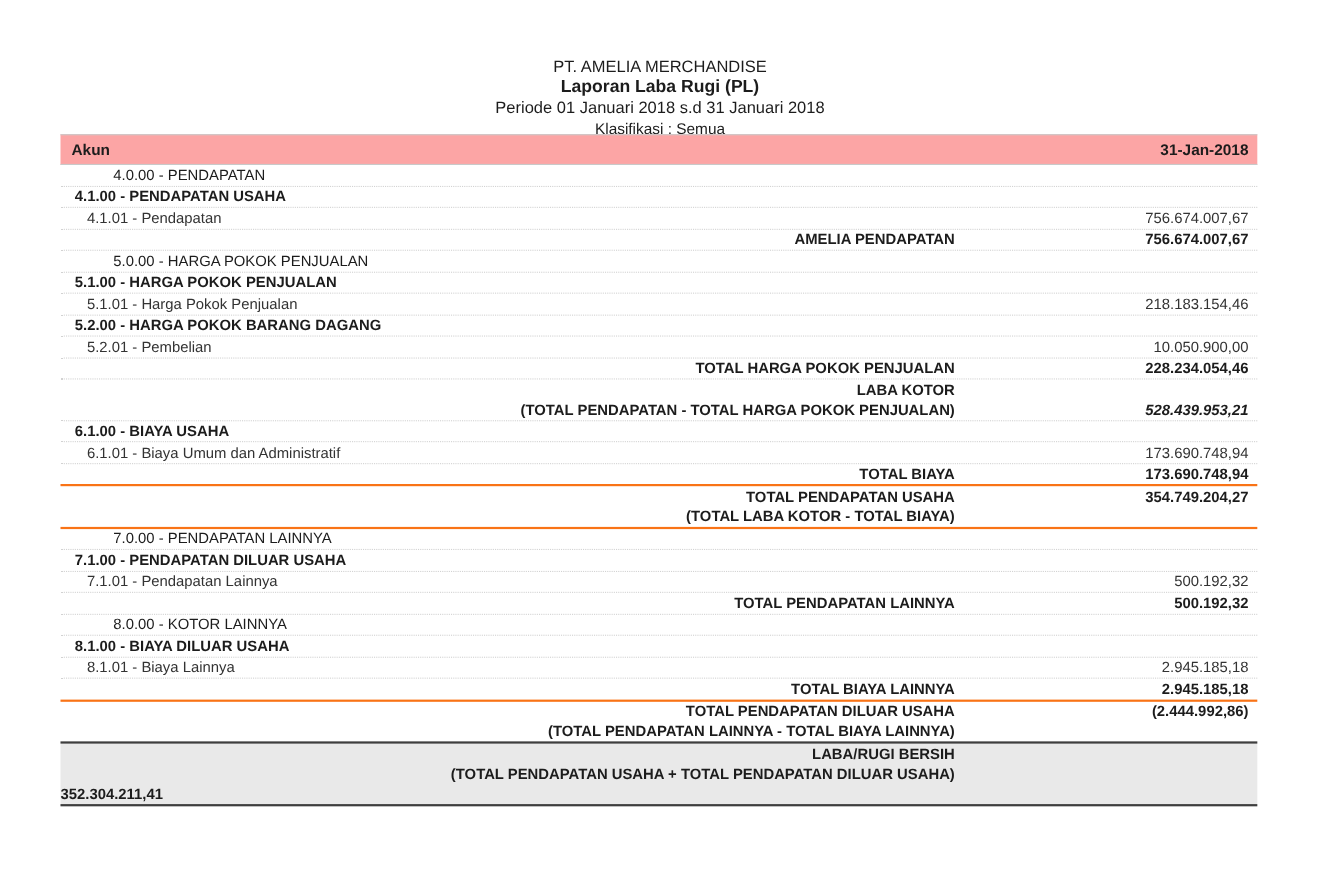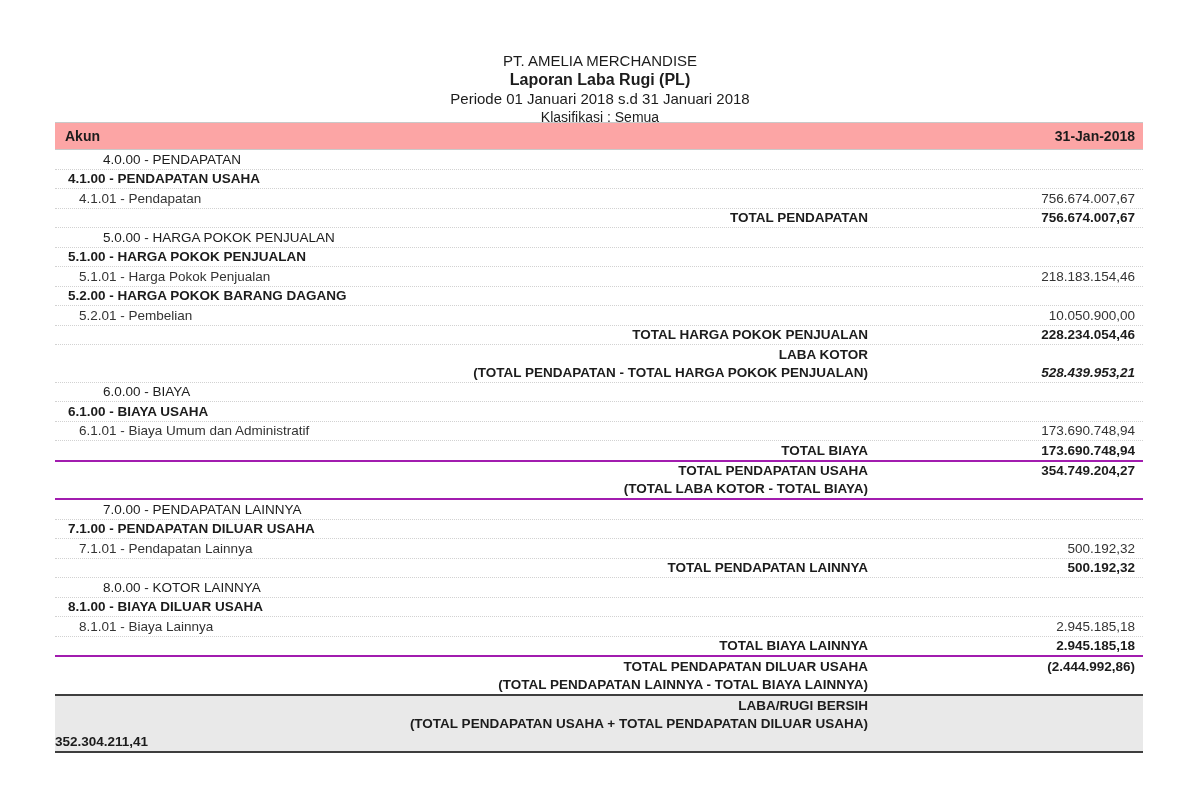--- a/index.html
+++ b/index.html
@@ -62,21 +62,21 @@
     flex: 1;
     text-align: right;
     padding-right: 8px;
     font-weight: bold;
   }
   .tot2 .tl div { line-height: 18px; }
   .tot2 { align-items: flex-start; }
   .tot2 .val { line-height: 18px; }
   .tot2.vbot .val { align-self: flex-end; font-style: italic; }
 
-  .bb-solid { border-bottom: 2px solid #a21caf; }
+  .bb-solid { border-bottom: 2px solid #f97316; }
   .bb-none  { border-bottom: none; }
   .grand {
     background: #e9e9e9;
     border-top: 2px solid #3e3e3e;
     border-bottom: 2px solid #3e3e3e;
     padding-top: 1px;
     flex-direction: column;
   }
 </style>
 </head>
@@ -101,21 +101,21 @@
   </div>
   <div class="row acc l2">
     <span class="al">4.1.00 - PENDAPATAN USAHA</span>
     <span class="val"></span>
   </div>
   <div class="row acc l3">
     <span class="al">4.1.01 - Pendapatan</span>
     <span class="val">756.674.007,67</span>
   </div>
   <div class="row tot">
-    <span class="tl">TOTAL PENDAPATAN</span>
+    <span class="tl">AMELIA PENDAPATAN</span>
     <span class="val">756.674.007,67</span>
   </div>
 
   <div class="row acc l1">
     <span class="al">5.0.00 - HARGA POKOK PENJUALAN</span>
     <span class="val"></span>
   </div>
   <div class="row acc l2">
     <span class="al">5.1.00 - HARGA POKOK PENJUALAN</span>
     <span class="val"></span>
@@ -137,24 +137,20 @@
     <span class="val">228.234.054,46</span>
   </div>
   <div class="row tot2 vbot">
     <span class="tl">
       <div>LABA KOTOR</div>
       <div>(TOTAL PENDAPATAN - TOTAL HARGA POKOK PENJUALAN)</div>
     </span>
     <span class="val">528.439.953,21</span>
   </div>
 
-  <div class="row acc l1">
-    <span class="al">6.0.00 - BIAYA</span>
-    <span class="val"></span>
-  </div>
   <div class="row acc l2">
     <span class="al">6.1.00 - BIAYA USAHA</span>
     <span class="val"></span>
   </div>
   <div class="row acc l3">
     <span class="al">6.1.01 - Biaya Umum dan Administratif</span>
     <span class="val">173.690.748,94</span>
   </div>
   <div class="row tot bb-solid">
     <span class="tl">TOTAL BIAYA</span>

